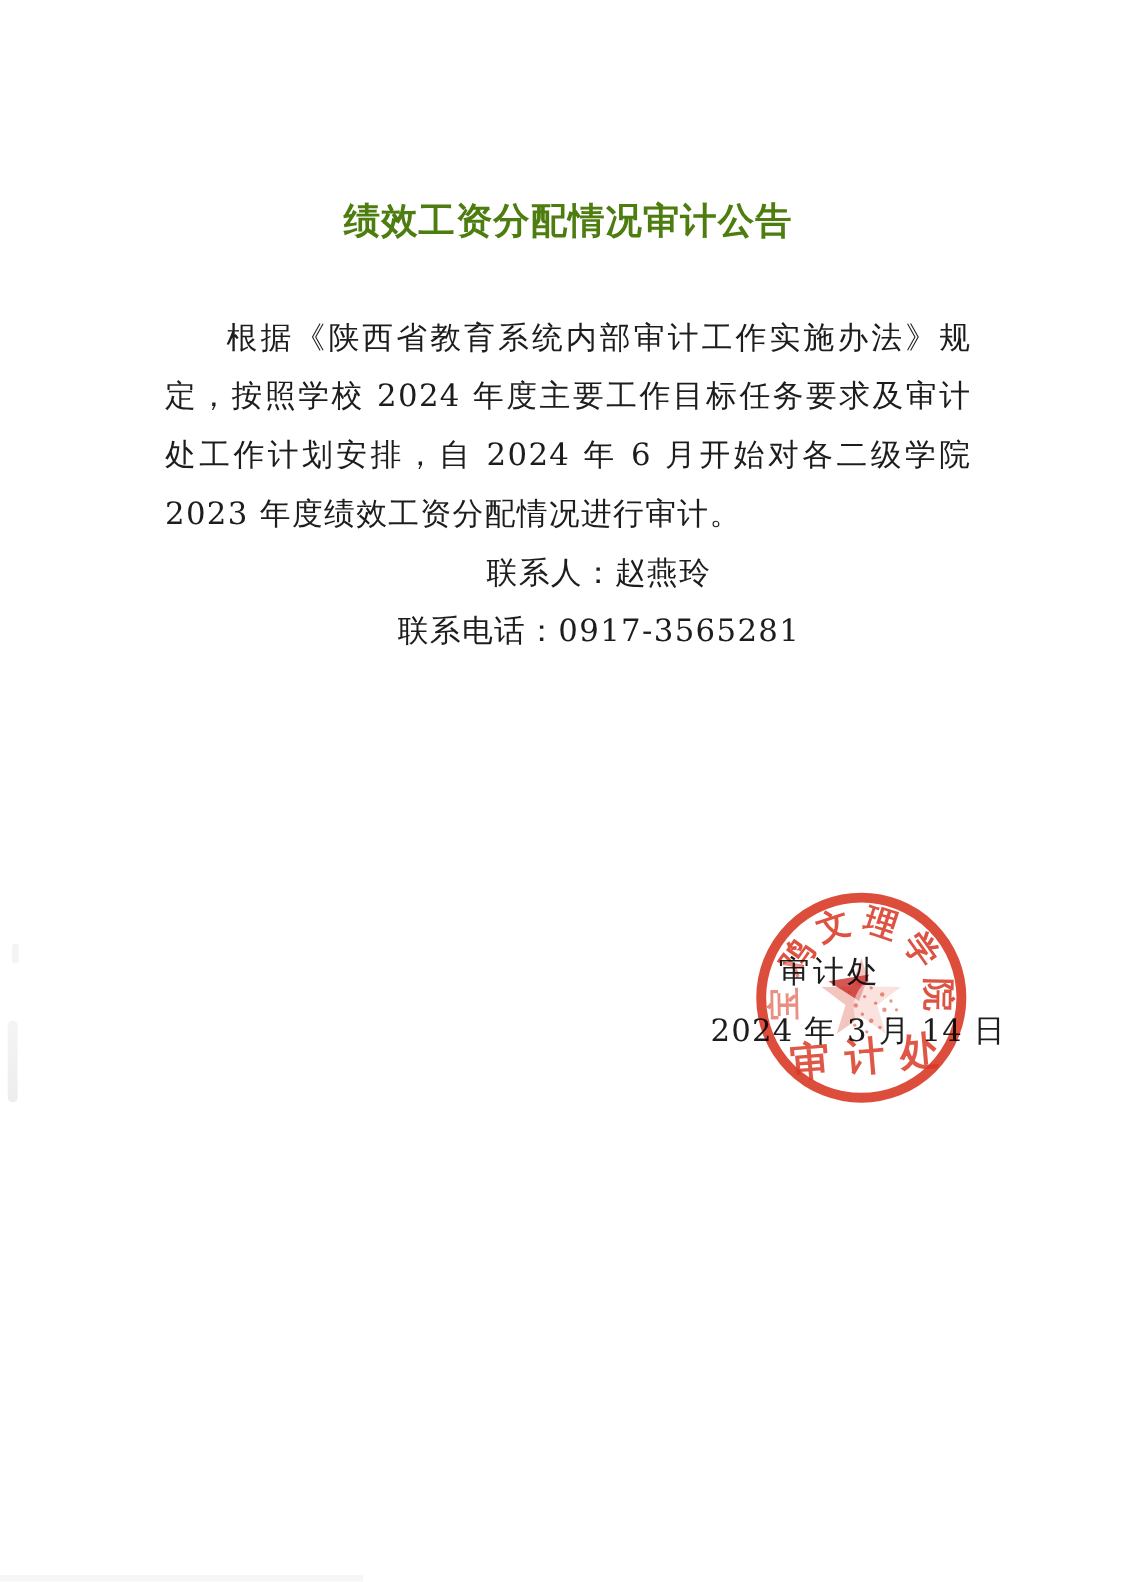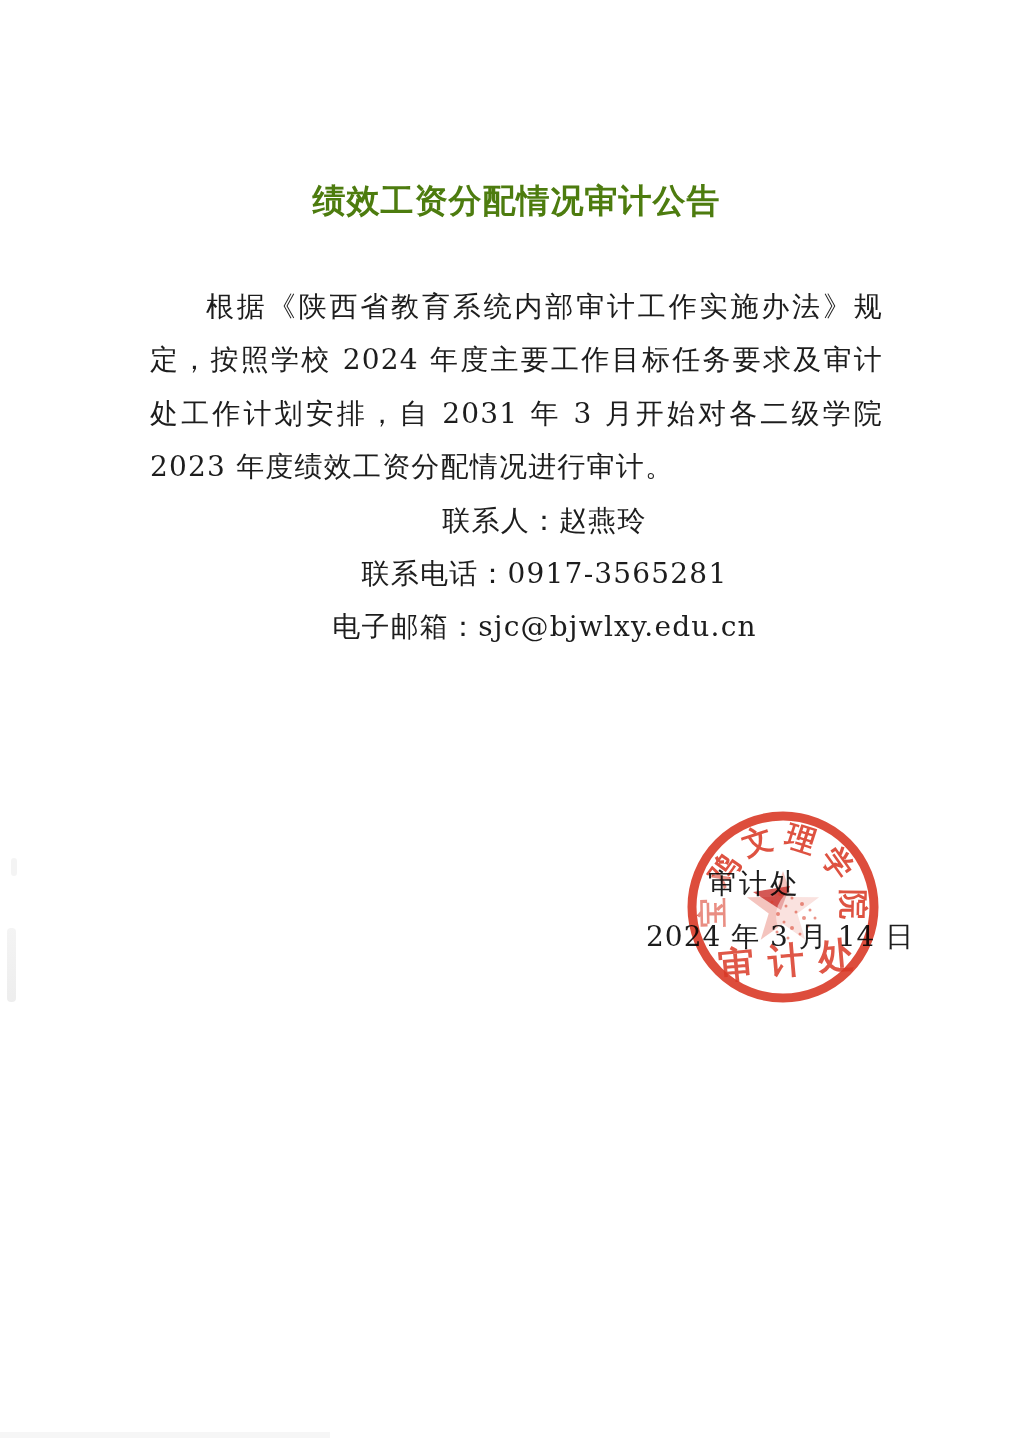--- a/index.html
+++ b/index.html
@@ -107,24 +107,23 @@
   }
 </style>
 </head>
 <body>
 
 <div class="page">
 
   <h1 class="doc-title">绩效工资分配情况审计公告</h1>
 
   <div class="doc-body">
-    <p class="para">根据《陕西省教育系统内部审计工作实施办法》规定，按照学校 2024 年度主要工作目标任务要求及审计处工作计划安排，自 2031 年 3 月开始对各二级学院 2023 年度绩效工资分配情况进行审计。</p>
+    <p class="para">根据《陕西省教育系统内部审计工作实施办法》规定，按照学校 2024 年度主要工作目标任务要求及审计处工作计划安排，自 2024 年 6 月开始对各二级学院 2023 年度绩效工资分配情况进行审计。</p>
     <p class="contact-line"><span>联系人：</span><span>赵燕玲</span></p>
     <p class="contact-line"><span>联系电话：</span><span>0917-3565281</span></p>
-    <p class="contact-line"><span>电子邮箱：</span><span>sjc@bjwlxy.edu.cn</span></p>
   </div>
 
   <div class="signature-org">审计处</div>
 
   <div class="signature-date">2024 年 3 月 14 日</div>
 
   <svg class="seal-svg" viewBox="0 0 202 202" xmlns="http://www.w3.org/2000/svg">
     <defs>
       <path id="seal-arc" d="M 44.6 121.5 A 60 60 0 1 1 157.4 121.5" fill="none"></path>
     </defs>

